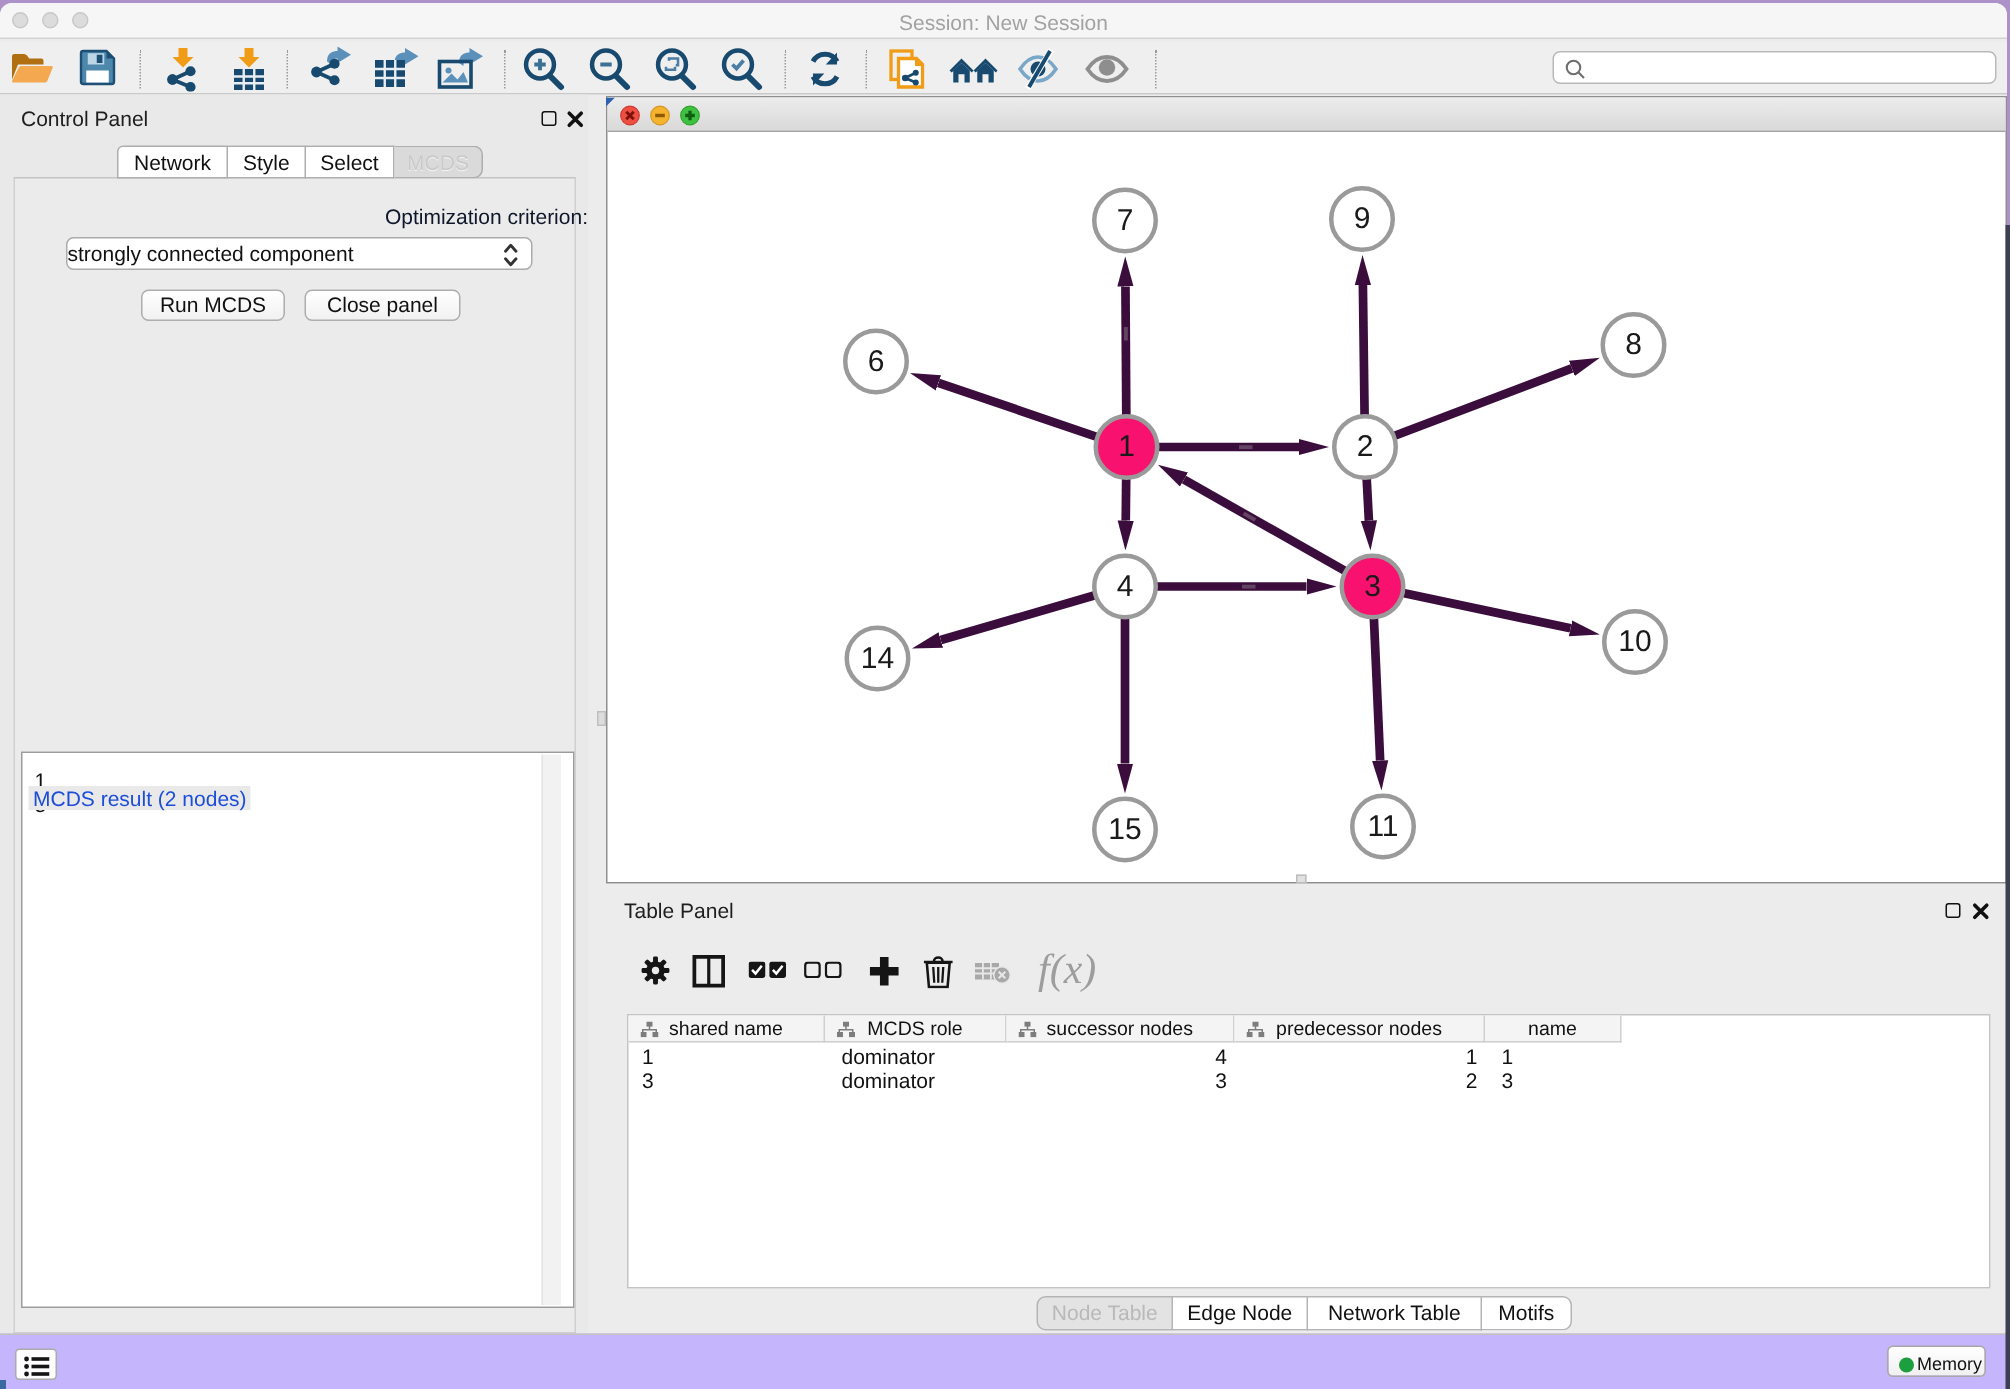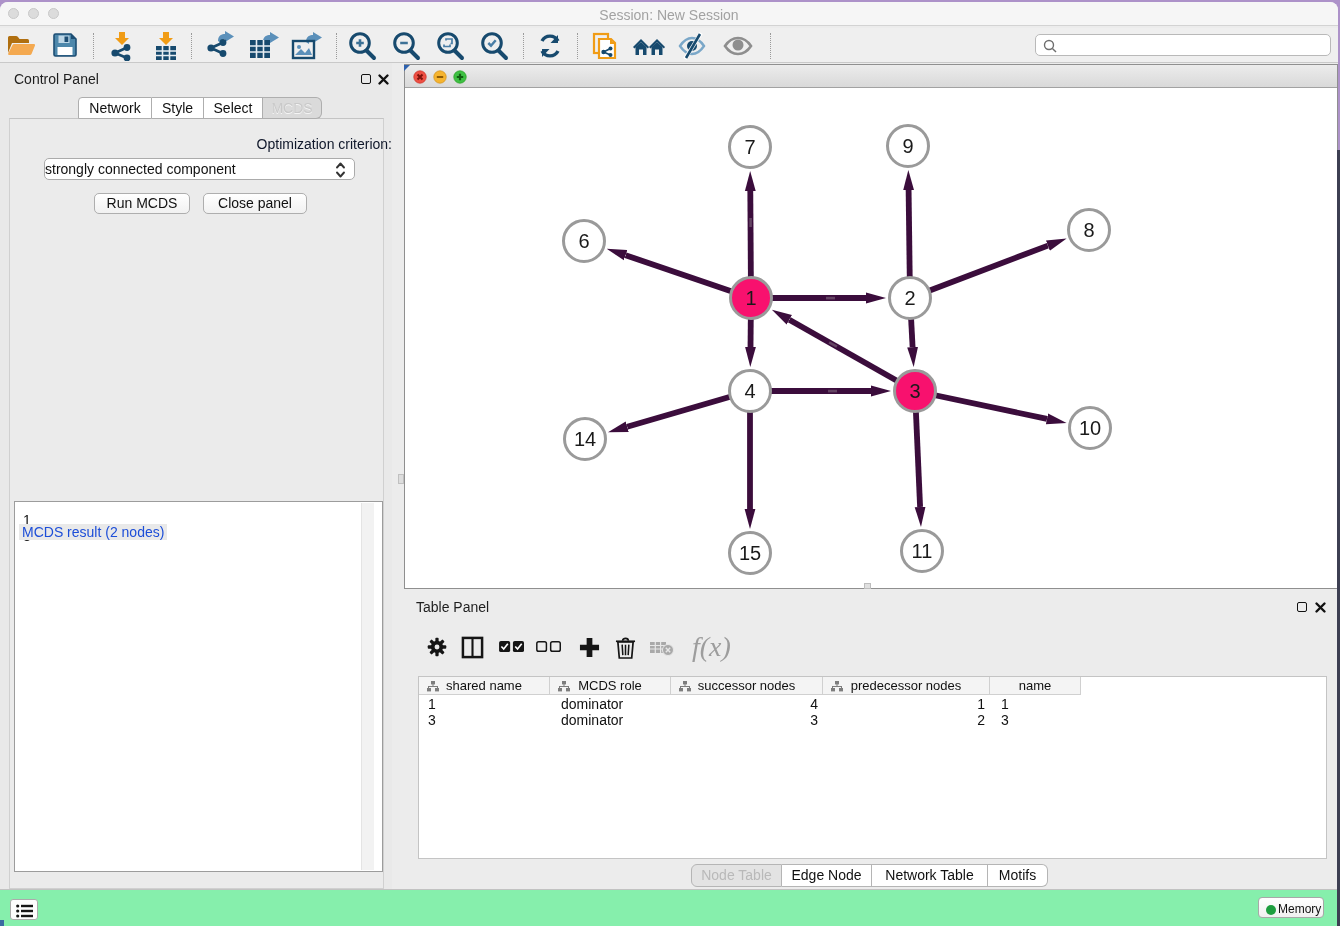--- a/index.html
+++ b/index.html
@@ -33,21 +33,21 @@
   #nw-title-text { position:absolute; left:0; top:3px; width:932px; text-align:center; font-size:14px; color:#2c2c2c; }
   
   #tpanel { position:absolute; left:404px; top:592px; width:934px; height:295px; background:#ececec; }
   #tp-title { position:absolute; left:12px; top:5px; font-size:14px; color:#1e1e1e; }
   #tp-toolbar { position:absolute; left:14px; top:33px; width:906px; height:40px; }
   #tp-table { position:absolute; left:14px; top:82px; width:909px; height:183px; background:#fff; border:1px solid #c4c4c4; }
   .th { position:absolute; top:0; height:18px; background:#f4f4f4; border-right:1px solid #d0d0d0; border-bottom:1px solid #d0d0d0; font-size:13px; color:#111; text-align:center; line-height:17px; }
   .td { position:absolute; font-size:14px; color:#111; height:16px; line-height:16px; }
   .btab { position:absolute; top:270px; height:23px; background:#fff; border:1px solid #b5b5b5; font-size:14px; color:#111; text-align:center; line-height:21px; }
   
-  #statusbar { position:absolute; left:0; top:887px; width:1338px; height:37px; background:#86efac; border-top:1px solid #c2c2c2; }
+  #statusbar { position:absolute; left:0; top:887px; width:1338px; height:37px; background:#c4b5fd; border-top:1px solid #c2c2c2; }
 </style>
 </head>
 <body>
 <div id="win">
   <div id="titlebar">
     <div class="tl" style="left:8px;"></div>
     <div class="tl" style="left:28px;"></div>
     <div class="tl" style="left:48px;"></div>
     <div id="title-text">Session: New Session</div>
   </div>

